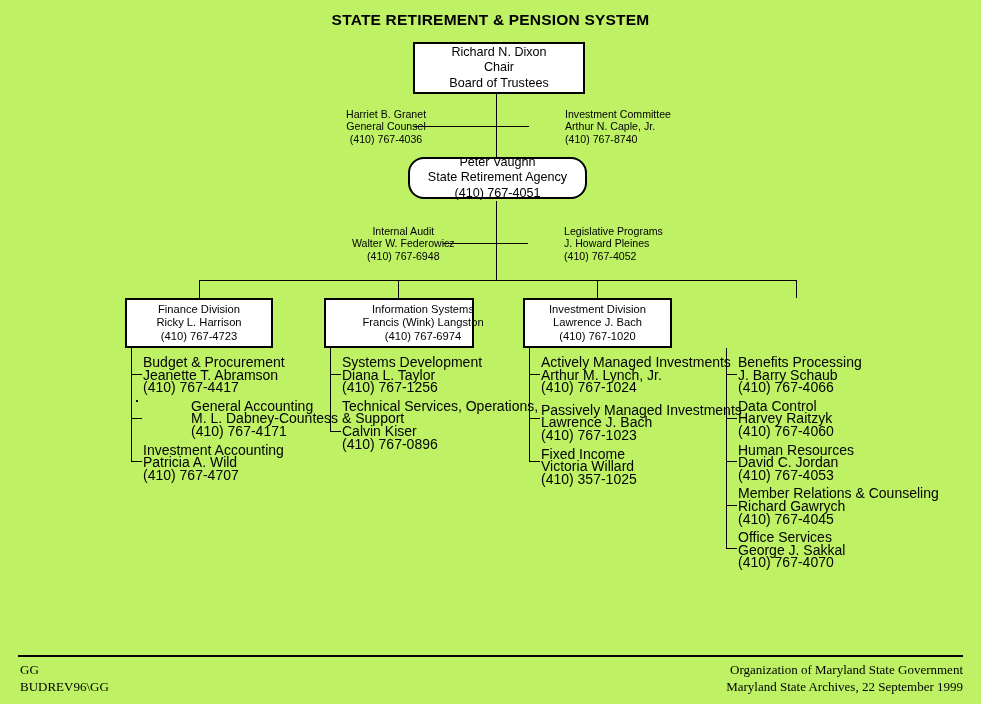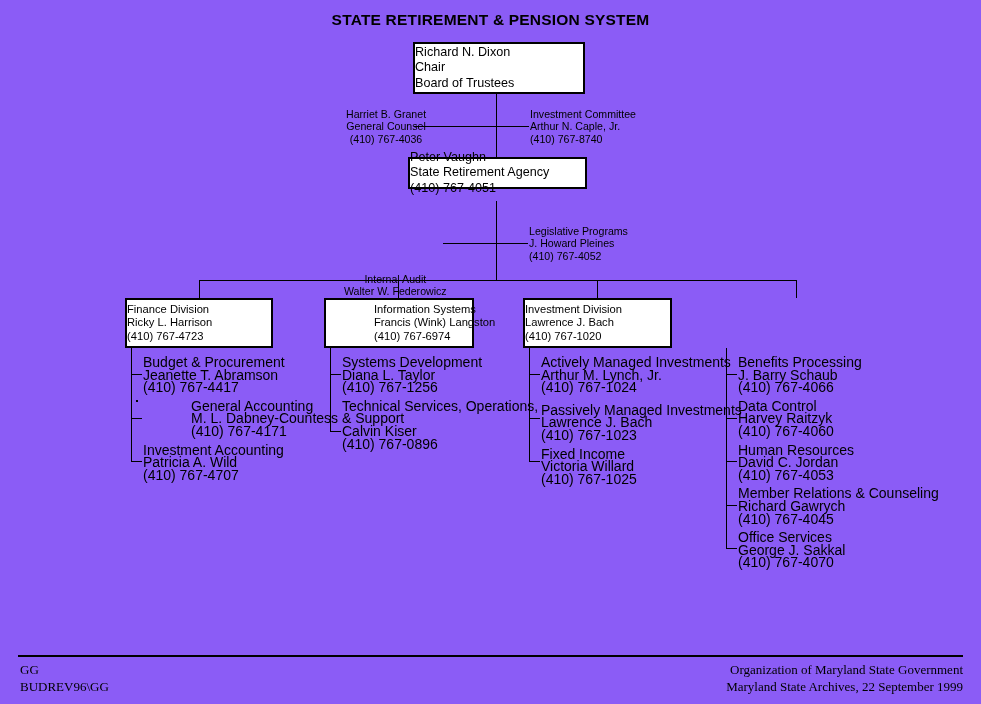--- a/index.html
+++ b/index.html
@@ -9,21 +9,21 @@
   }
   body {
     font-family: "Liberation Sans", sans-serif;
     color: #000000;
   }
   #page {
     position: relative;
     width: 981px;
     height: 704px;
     overflow: hidden;
-    background: #8b5cf6;
+    background: #bef264;
   }
   .title {
     position: absolute;
     left: 0;
     top: 11px;
     width: 981px;
     text-align: center;
     font-size: 15.5px;
     font-weight: bold;
     letter-spacing: 0.2px;
@@ -33,21 +33,21 @@
     position: absolute;
     border: 2px solid #000;
     background: #fff;
     text-align: center;
     font-size: 12.6px;
     line-height: 15.5px;
     box-sizing: border-box;
     display: flex;
     flex-direction: column;
     justify-content: center;
-    align-items: flex-start;
+    align-items: center;
   }
   .box .ln { display: block; white-space: nowrap; }
   .box.div-box { font-size: 11.2px; line-height: 13.5px; }
   
   .vline {
     position: absolute;
     width: 1px;
     background: #000;
   }
   .hline {
@@ -56,21 +56,21 @@
     background: #000;
   }
   
   .staff {
     position: absolute;
     font-size: 10.6px;
     line-height: 12.4px;
     white-space: nowrap;
   }
   .staff .ln { display: block; }
-  .staff.rt { text-align: center; }
+  .staff.rt { text-align: center; margin-left: 35px; }
   .staff.lt { text-align: center; }
   
   .sublist {
     position: absolute;
     font-size: 14px;
     line-height: 12.6px;
   }
   .subunit { position: relative; }
   .subunit .ln { display: block; white-space: nowrap; }
   
@@ -120,31 +120,31 @@
     <span class="ln">General Counsel</span>
     <span class="ln">(410) 767-4036</span>
   </div>
 
   <div class="staff rt" style="left:530px; top:108px; text-align:left;">
     <span class="ln">Investment Committee</span>
     <span class="ln">Arthur N. Caple, Jr.</span>
     <span class="ln">(410) 767-8740</span>
   </div>
 
-  <div class="box" style="left:408px; top:157px; width:179px; height:32px;">
+  <div class="box" style="left:408px; top:157px; width:179px; height:42px;border-radius:16px;">
     <span class="ln">Peter Vaughn</span>
     <span class="ln">State Retirement Agency</span>
     <span class="ln">(410) 767-4051</span>
   </div>
 
   <div class="vline" style="left:496px; top:201px; height:79px;"></div>
 
   <div class="hline" style="left:443px; top:243px; width:85px;"></div>
 
-  <div class="staff lt" style="left:344px; top:225px;margin-top:48px;">
+  <div class="staff lt" style="left:352px; top:225px;">
     <span class="ln">Internal Audit</span>
     <span class="ln">Walter W. Federowicz</span>
     <span class="ln">(410) 767-6948</span>
   </div>
 
   <div class="staff rt" style="left:529px; top:225px; text-align:left;">
     <span class="ln">Legislative Programs</span>
     <span class="ln">J. Howard Pleines</span>
     <span class="ln">(410) 767-4052</span>
   </div>
@@ -225,21 +225,21 @@
       <span class="ln">(410) 767-1024</span>
     </div>
     <div class="subunit" style="margin-top:10px;">
       <span class="ln">Passively Managed Investments</span>
       <span class="ln">Lawrence J. Bach</span>
       <span class="ln">(410) 767-1023</span>
     </div>
     <div class="subunit" style="margin-top:6px;">
       <span class="ln">Fixed Income</span>
       <span class="ln">Victoria Willard</span>
-      <span class="ln">(410) 767-1025</span>
+      <span class="ln">(410) 357-1025</span>
     </div>
   </div>
 
   <div class="vline" style="left:726px; top:348px; height:200px;"></div>
   <div class="hline" style="left:726px; top:374px; width:11px;"></div>
   <div class="hline" style="left:726px; top:418px; width:11px;"></div>
   <div class="hline" style="left:726px; top:461px; width:11px;"></div>
   <div class="hline" style="left:726px; top:505px; width:11px;"></div>
   <div class="hline" style="left:726px; top:548px; width:11px;"></div>
 

